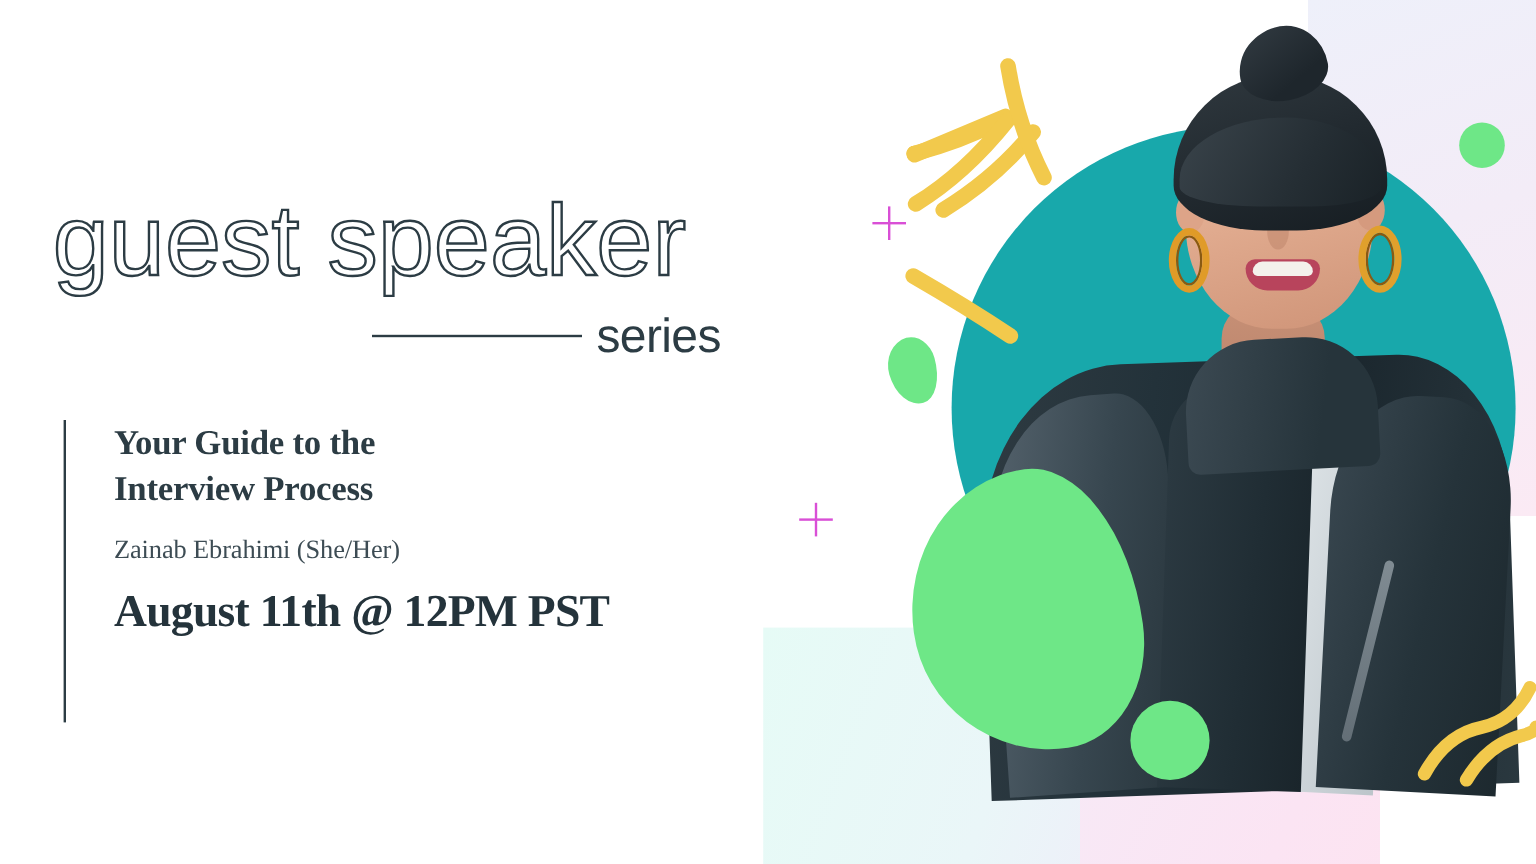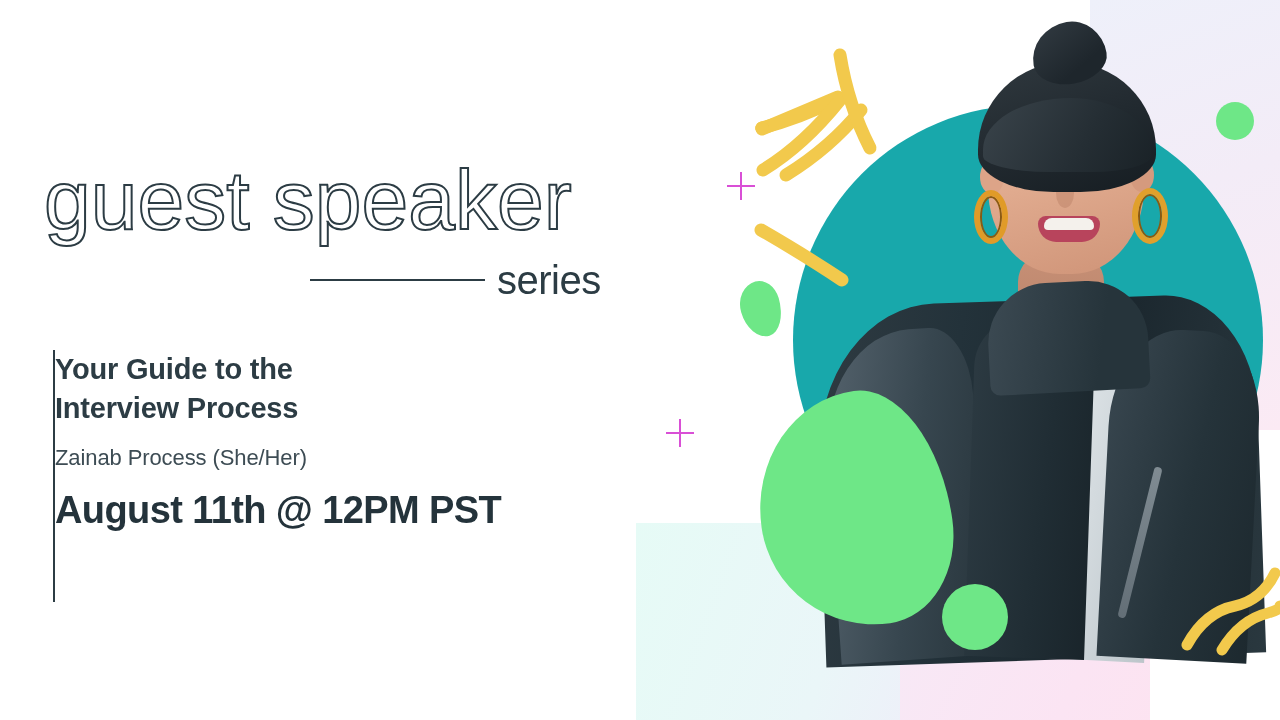--- a/index.html
+++ b/index.html
@@ -344,21 +344,23 @@
     color: #2c3c44;
     line-height: 1;
     letter-spacing: -0.5px;
   }
 
   .info-block {
     position: absolute;
     left: 53px; top: 350px;
     height: 252px;
     border-left: 2px solid #2c3c44;
+    padding-left: 40px;
     box-sizing: border-box;
+    font-family: Liberation Serif, serif;
   }
   .talk-title {
     font-size: 29px;
     font-weight: 600;
     color: #2c3c44;
     line-height: 1.33;
     letter-spacing: -0.2px;
     margin: 0 0 14px 0;
     max-width: 330px;
   }
@@ -465,19 +467,19 @@
 
     <div class="headline-outline">guest speaker</div>
 
     <div class="series-row">
       <span class="series-rule"></span>
       <span class="series-label">series</span>
     </div>
 
     <div class="info-block">
       <p class="talk-title">Your Guide to the Interview Process</p>
-      <p class="speaker-name">Zainab Process (She/Her)</p>
+      <p class="speaker-name">Zainab Ebrahimi (She/Her)</p>
       <p class="event-date">August 11th @ 12PM PST</p>
     </div>
 
   </div>
 
 </div>
 
 </body></html>

